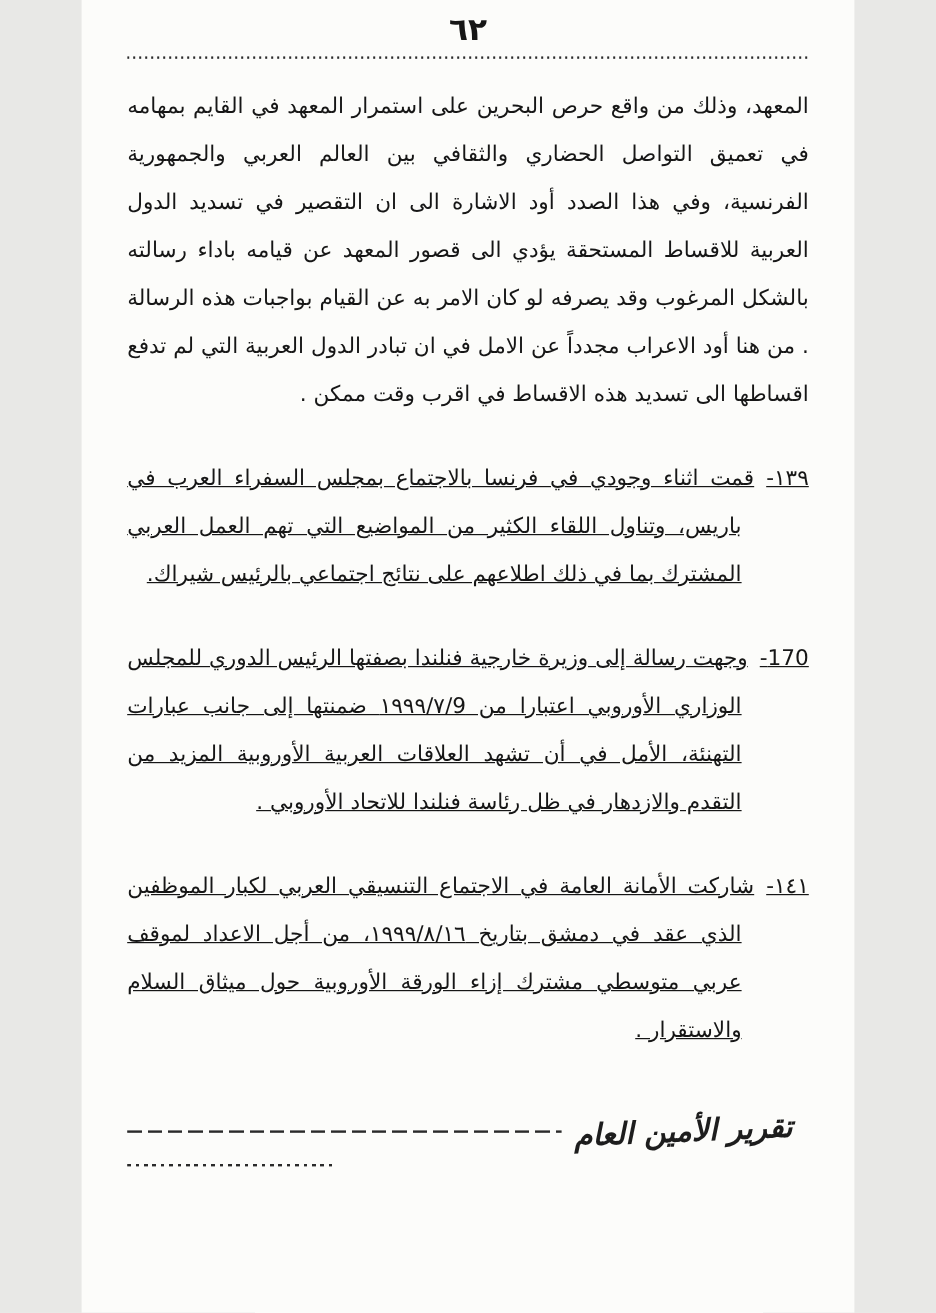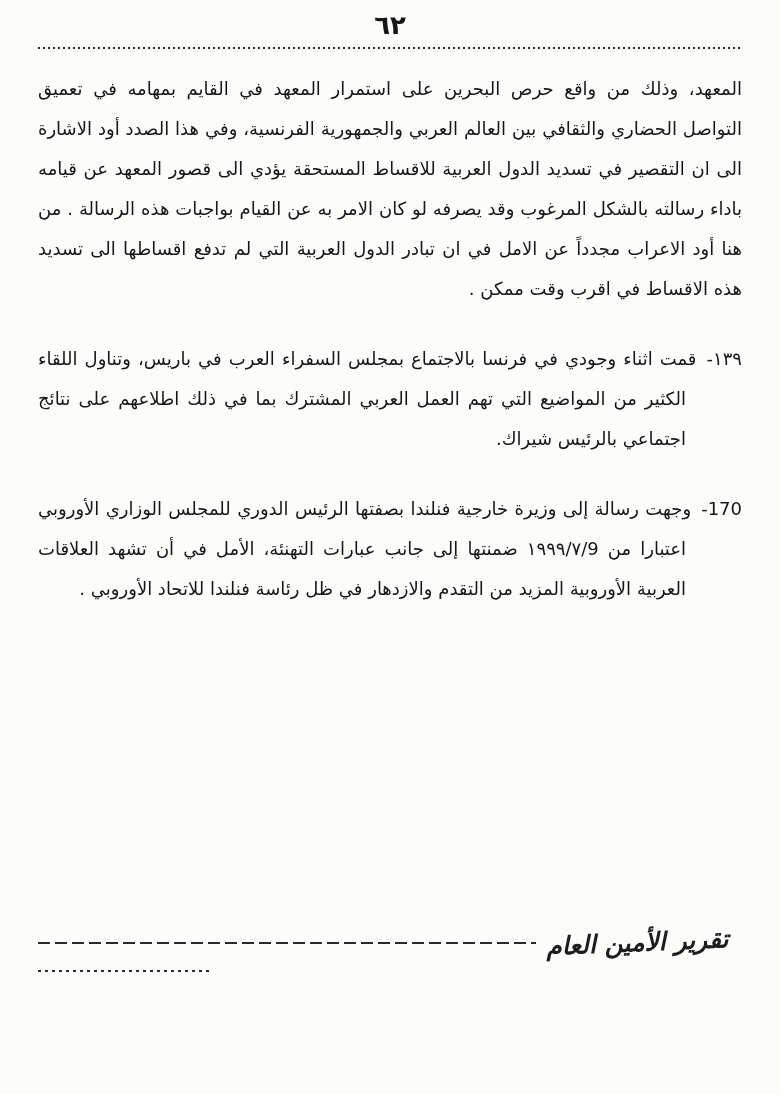--- a/index.html
+++ b/index.html
@@ -2,21 +2,21 @@
 <html lang="ar" dir="rtl"><head>
 <meta charset="utf-8">
 <style>
   html, body {
     margin: 0;
     padding: 0;
     background: #e8e8e6;
   }
   .page {
     position: relative;
-    width: 780px;
+    width: 644px;
     height: 1094px;
     margin: 0 auto;
     background: #fcfcfa;
     box-sizing: border-box;
     padding: 10px 38px 0 38px;
     direction: rtl;
     font-family: "DejaVu Sans", sans-serif;
     color: #161616;
     overflow: hidden;
   }
@@ -37,20 +37,21 @@
   }
   .para {
     font-size: 18px;
     line-height: 40px;
     text-align: justify;
     margin: 0 0 30px 0;
   }
   .item {
     padding-right: 56px;
     text-indent: -56px;
+    text-decoration: underline;
   }
   .item-number {
     padding-left: 10px;
     white-space: nowrap;
   }
   .footer {
     position: absolute;
     top: 928px;
     right: 38px;
     left: 38px;
@@ -97,20 +98,23 @@
   <p class="para">المعهد، وذلك من واقع حرص البحرين على استمرار المعهد في القايم بمهامه في تعميق التواصل الحضاري والثقافي بين العالم العربي والجمهورية الفرنسية، وفي هذا الصدد أود الاشارة الى ان التقصير في تسديد الدول العربية للاقساط المستحقة يؤدي الى قصور المعهد عن قيامه باداء رسالته بالشكل المرغوب وقد يصرفه لو كان الامر به عن القيام بواجبات هذه الرسالة . من هنا أود الاعراب مجدداً عن الامل في ان تبادر الدول العربية التي لم تدفع اقساطها الى تسديد هذه الاقساط في اقرب وقت ممكن .</p>
 
   <p class="para item">
     <span class="item-number">١٣٩-</span><span>قمت اثناء وجودي في فرنسا بالاجتماع بمجلس السفراء العرب في باريس، وتناول اللقاء الكثير من المواضيع التي تهم العمل العربي المشترك بما في ذلك اطلاعهم على نتائج اجتماعي بالرئيس شيراك.</span>
   </p>
 
   <p class="para item">
     <span class="item-number">170-</span><span>وجهت رسالة إلى وزيرة خارجية فنلندا بصفتها الرئيس الدوري للمجلس الوزاري الأوروبي اعتبارا من ١٩٩٩/٧/9 ضمنتها إلى جانب عبارات التهنئة، الأمل في أن تشهد العلاقات العربية الأوروبية المزيد من التقدم والازدهار في ظل رئاسة فنلندا للاتحاد الأوروبي .</span>
   </p>
 
+  <p class="para item">
+    <span class="item-number">١٤١-</span><span>شاركت الأمانة العامة في الاجتماع التنسيقي العربي لكبار الموظفين الذي عقد في دمشق بتاريخ ١٩٩٩/٨/١٦، من أجل الاعداد لموقف عربي متوسطي مشترك إزاء الورقة الأوروبية حول ميثاق السلام والاستقرار .</span>
+  </p>
 
   <div class="footer">
     <div class="footer-row">
       <div class="signature">تقرير الأمين العام</div>
       <div class="footer-line"></div>
     </div>
     <div class="footer-underline"></div>
   </div>
 
 </div>

